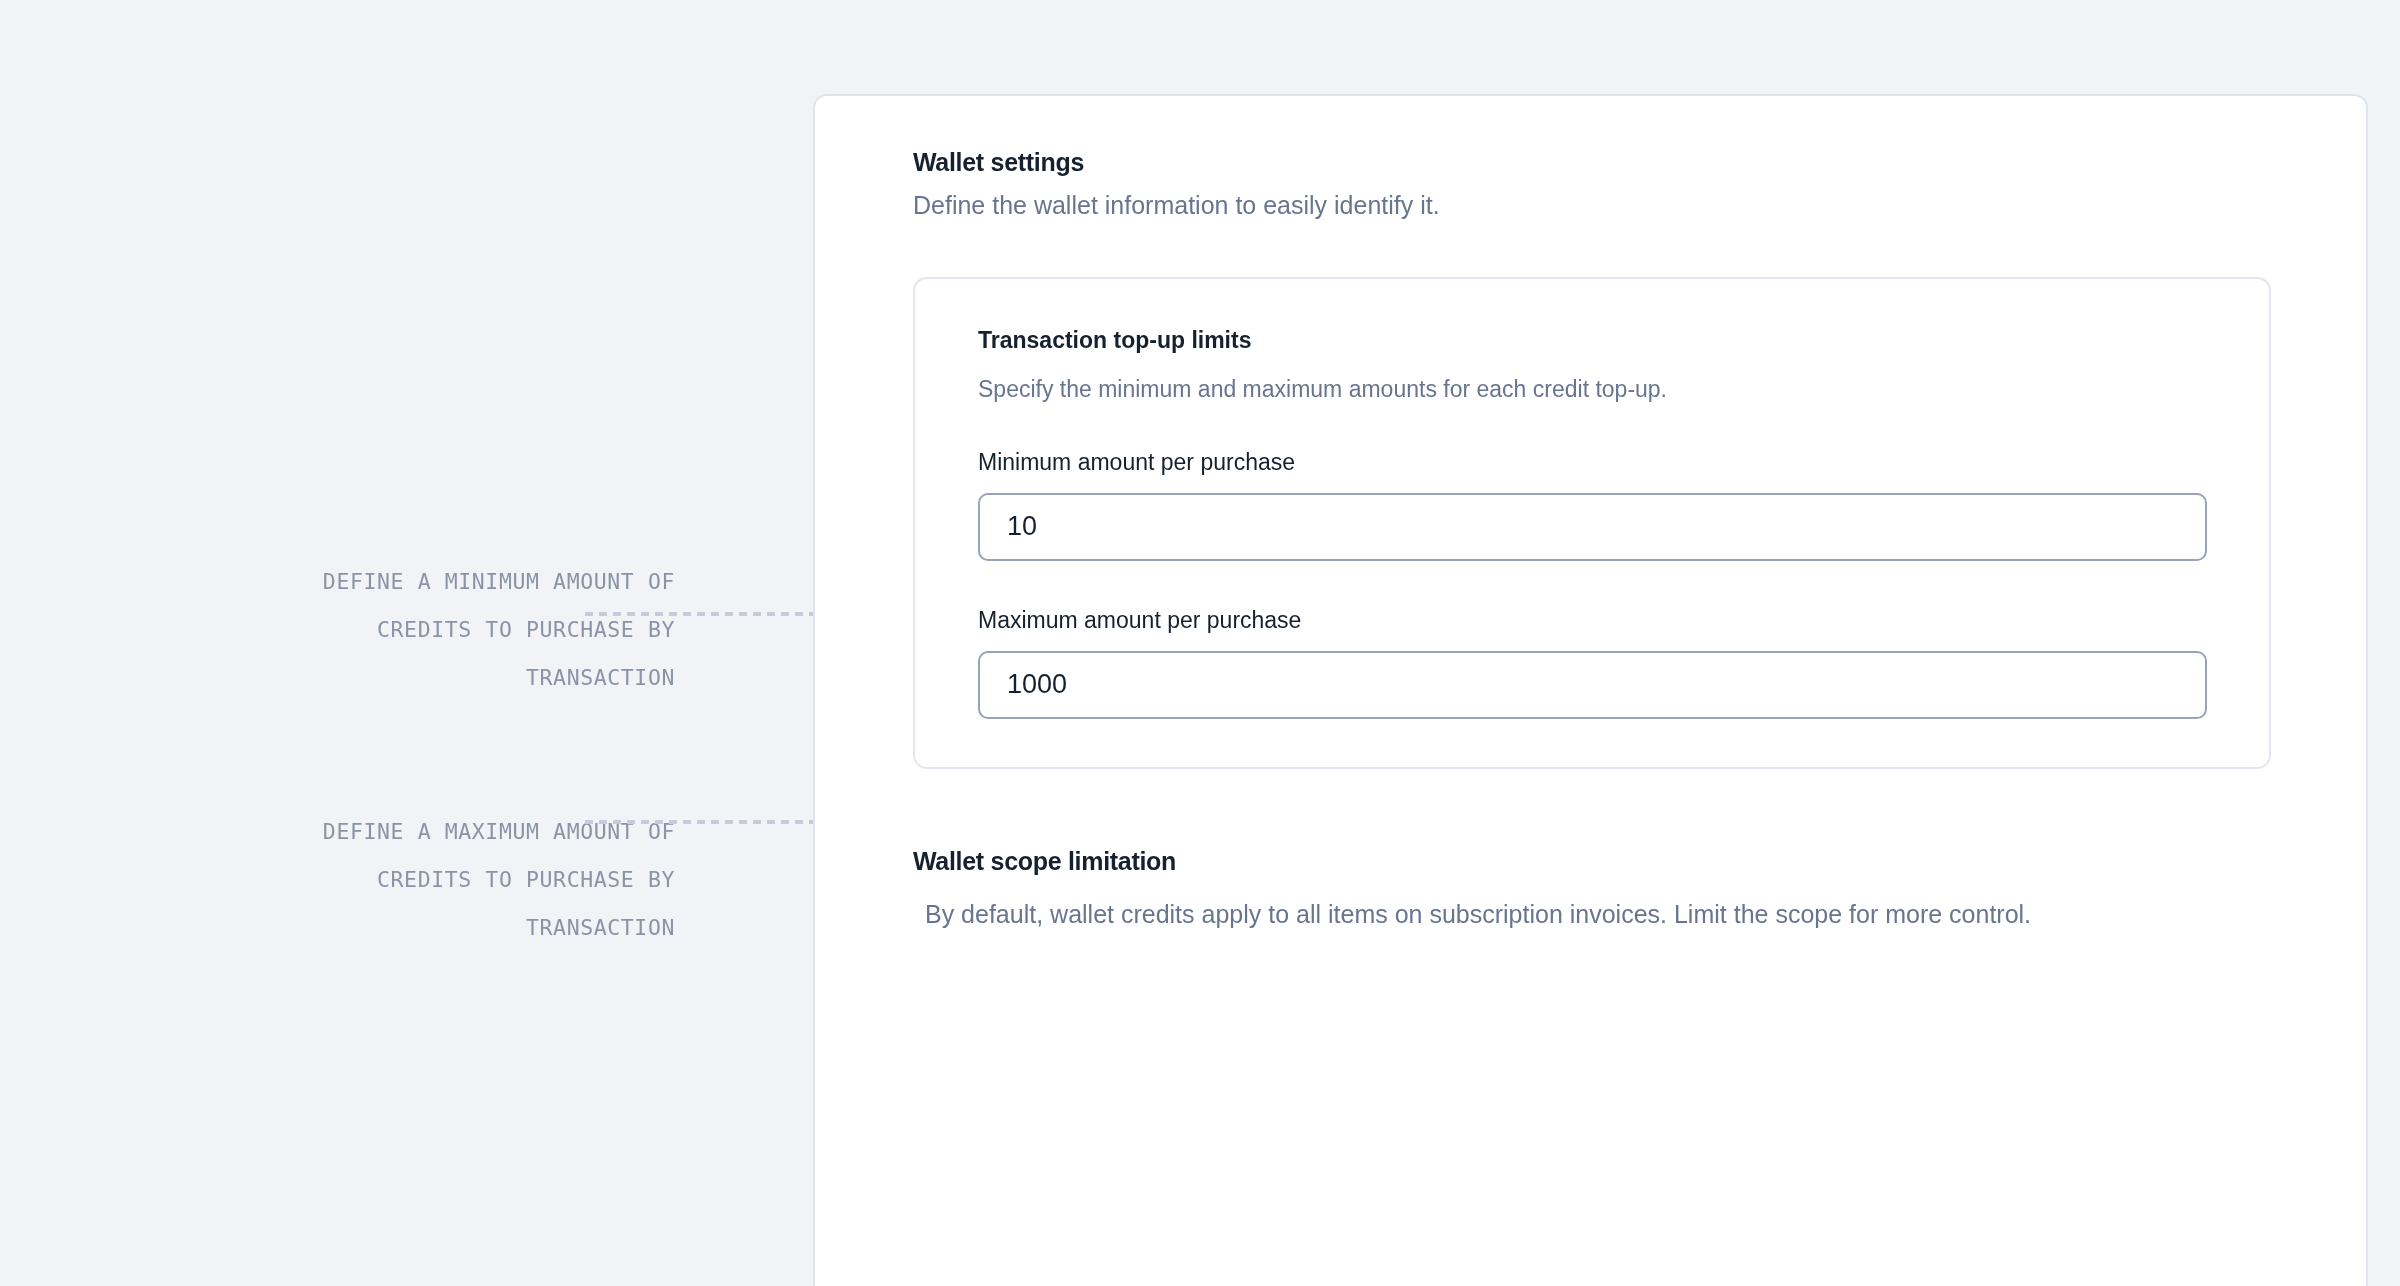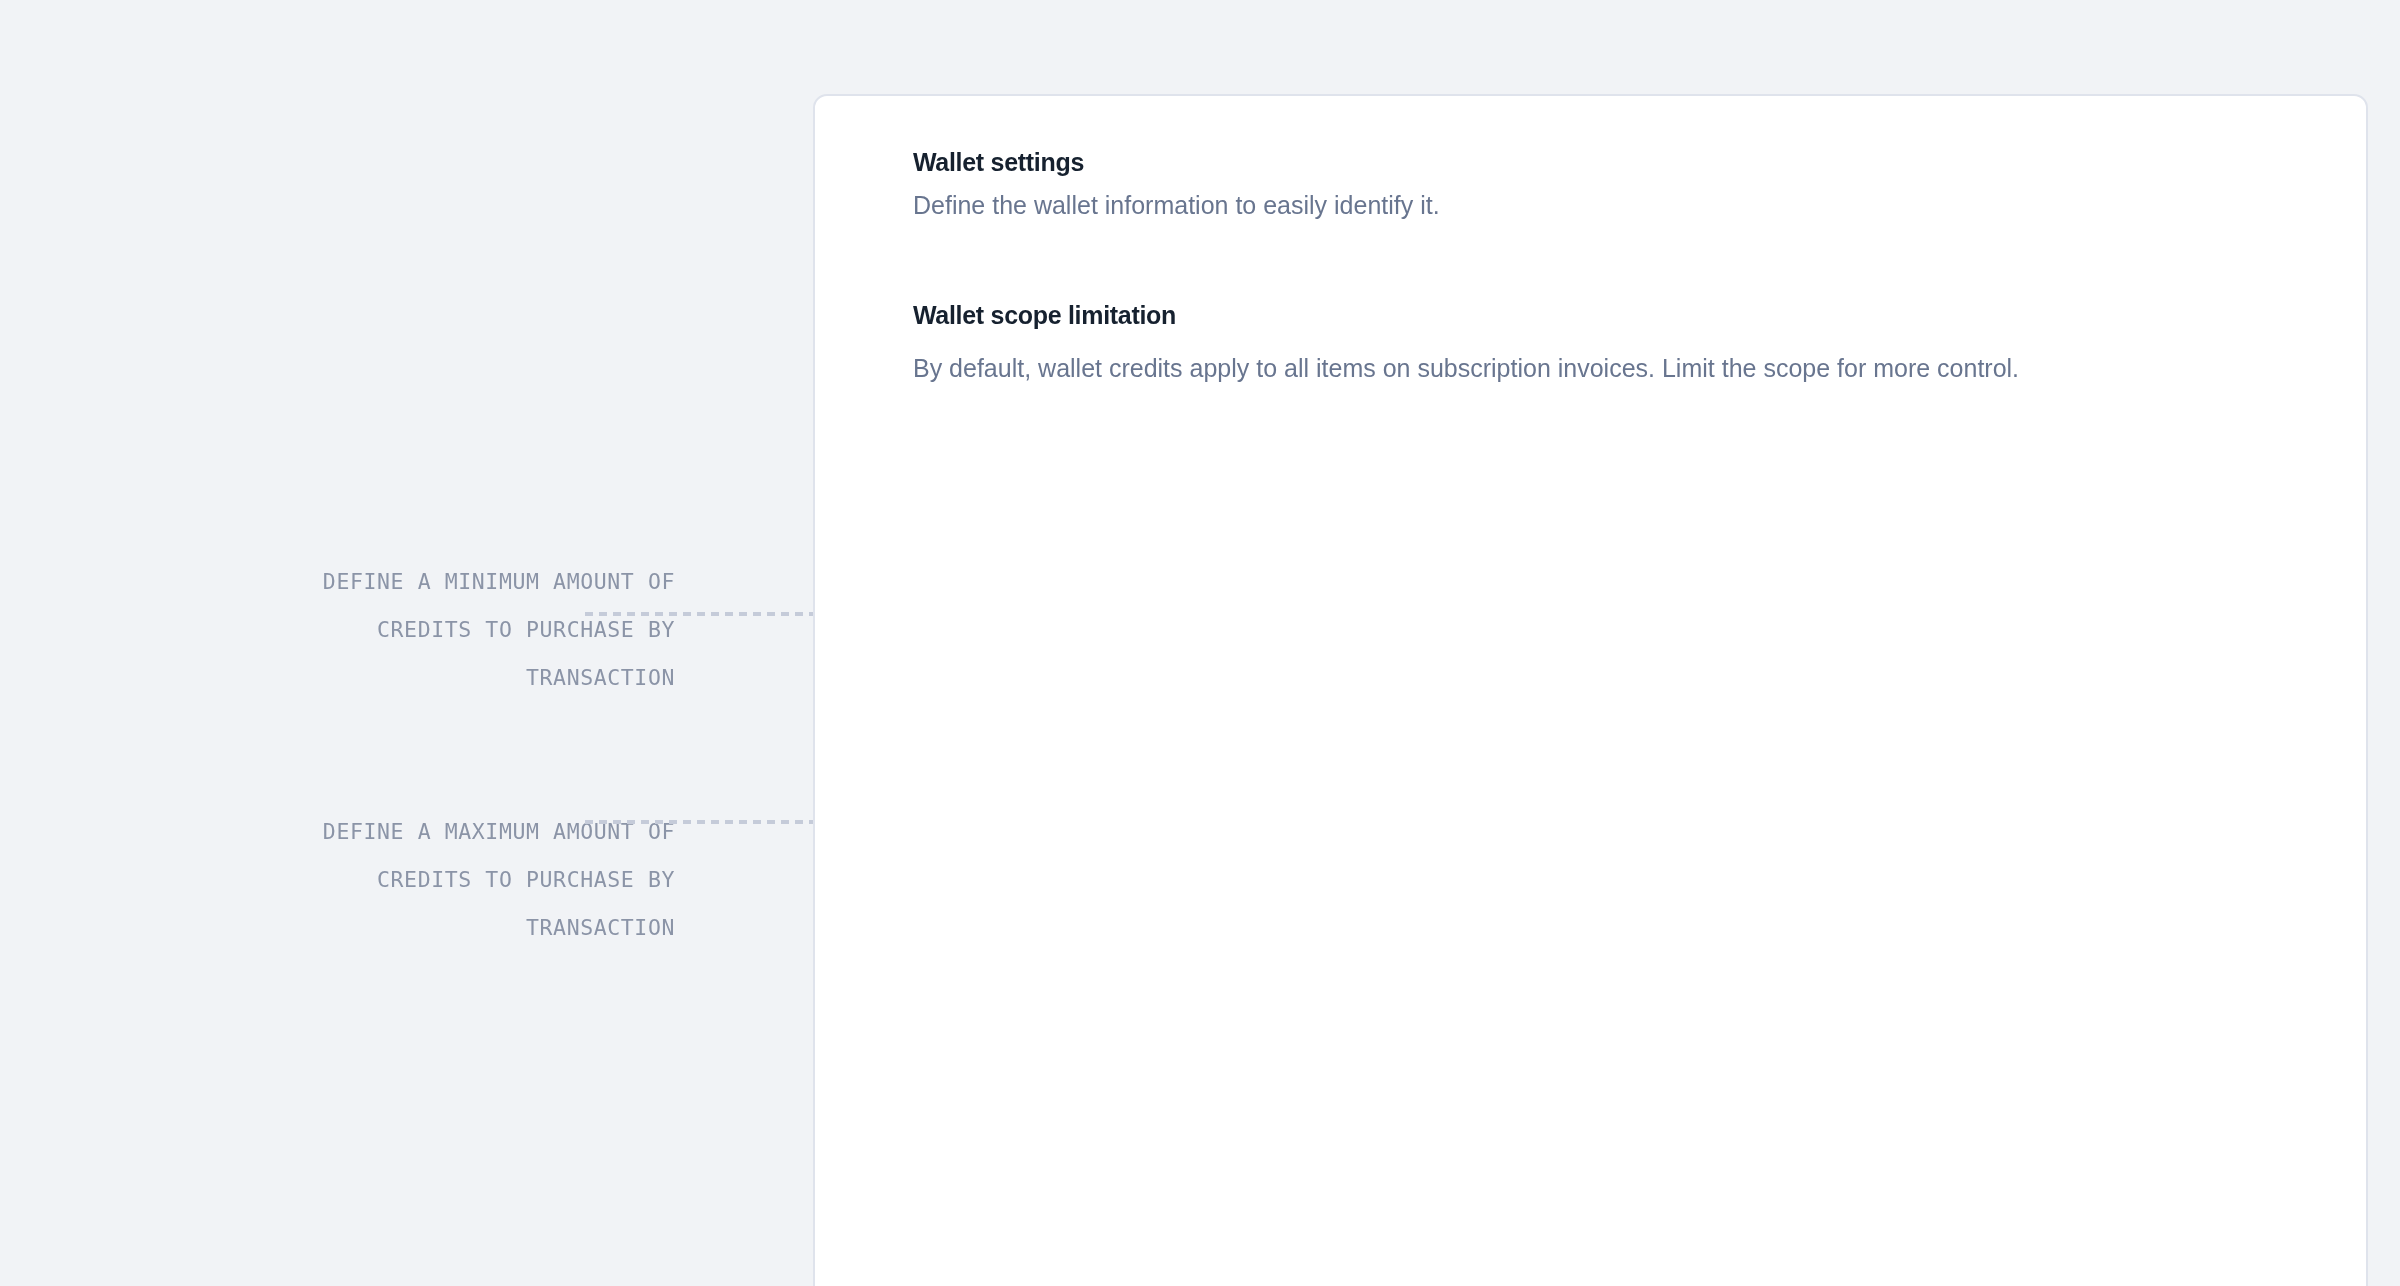--- a/index.html
+++ b/index.html
@@ -139,20 +139,21 @@
   .bottom-section {
     margin-top: 78px;
   }
 
   .bottom-paragraph {
     margin-top: 22px;
     font-size: 25px;
     color: #68758f;
     line-height: 1.33;
     max-width: 1355px;
+    margin-left: 12px;
   }
 </style>
 </head>
 <body>
 
 <div class="annotation-layer">
 
   <div class="annotation annotation-min">DEFINE A MINIMUM AMOUNT OF
 CREDITS TO PURCHASE BY
 TRANSACTION</div>
@@ -167,20 +168,37 @@
 
 </div>
 
 <div class="panel">
   <div class="panel-inner">
 
     <h1 class="section-title">Wallet settings</h1>
 
     <p class="section-subtitle">Define the wallet information to easily identify it.</p>
 
+    <div class="inner-card">
+
+      <h2 class="card-title">Transaction top-up limits</h2>
+
+      <p class="card-subtitle">Specify the minimum and maximum amounts for each credit top-up.</p>
+
+      <div class="field">
+        <label class="field-label">Minimum amount per purchase</label>
+        <input class="field-input" type="text" value="10" style="">
+      </div>
+
+      <div class="field">
+        <label class="field-label">Maximum amount per purchase</label>
+        <input class="field-input" type="text" value="1000" style="">
+      </div>
+
+    </div>
 
     <div class="bottom-section">
       <h2 class="section-title">Wallet scope limitation</h2>
       <p class="bottom-paragraph">By default, wallet credits apply to all items on subscription invoices. Limit the scope for more control.</p>
     </div>
 
   </div>
 </div>
 
 </body></html>

